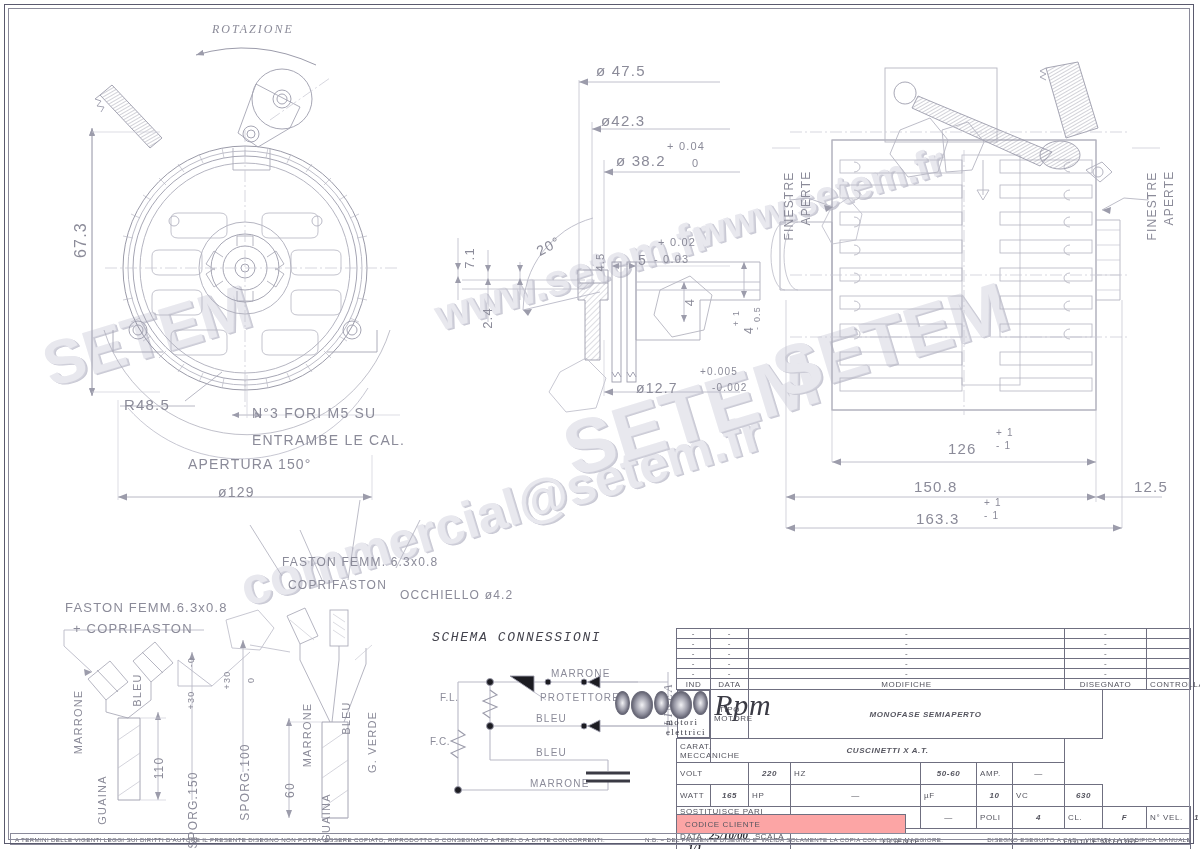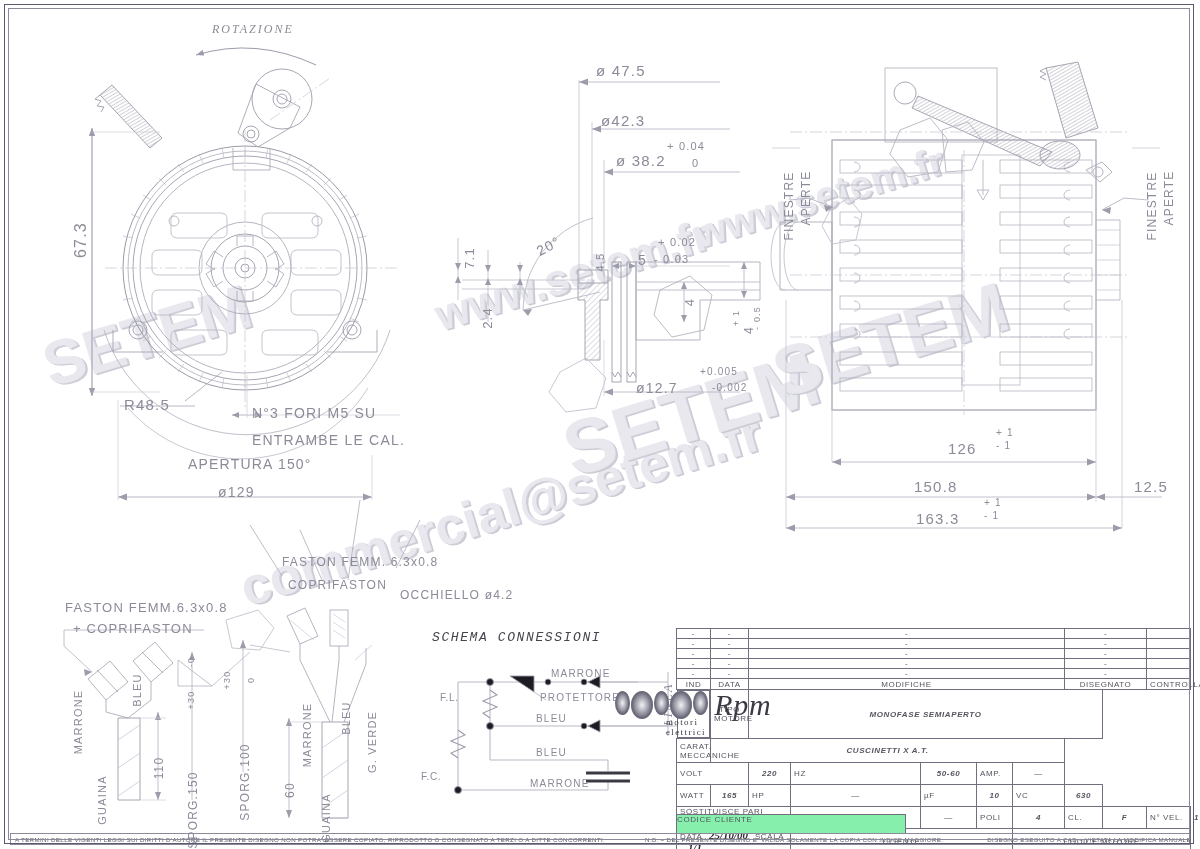--- a/index.html
+++ b/index.html
@@ -530,21 +530,21 @@
   <div class="lbl vert" style="left:301px;top:735px;font-size:11px;transform:rotate(-90deg) translate(-50%,0);">MARRONE</div>
   <div class="lbl vert" style="left:340px;top:718px;font-size:11px;transform:rotate(-90deg) translate(-50%,0);">BLEU</div>
   <div class="lbl vert" style="left:366px;top:742px;font-size:11px;transform:rotate(-90deg) translate(-50%,0);">G. VERDE</div>
   <div class="lbl vert" style="left:320px;top:818px;font-size:11px;transform:rotate(-90deg) translate(-50%,0);">GUAINA</div>
   <div class="lbl vert" style="left:283px;top:790px;font-size:12px;transform:rotate(-90deg) translate(-50%,0);">60</div>
 
   <div id="schema">
     <div class="sch-title">SCHEMA CONNESSIONI</div>
   </div>
   <div class="lbl" style="left:440px;top:692px;font-size:10px;letter-spacing:.6px;">F.L.</div>
-  <div class="lbl" style="left:421px;top:736px;font-size:10px;letter-spacing:.6px;margin-top:35px;">F.C.</div>
+  <div class="lbl" style="left:430px;top:736px;font-size:10px;letter-spacing:.6px;">F.C.</div>
   <div class="lbl" style="left:551px;top:668px;font-size:10px;">MARRONE</div>
   <div class="lbl" style="left:540px;top:692px;font-size:10px;">PROTETTORE</div>
   <div class="lbl" style="left:536px;top:713px;font-size:10px;">BLEU</div>
   <div class="lbl" style="left:536px;top:747px;font-size:10px;">BLEU</div>
   <div class="lbl" style="left:530px;top:778px;font-size:10px;">MARRONE</div>
   <div class="lbl it" style="left:661px;top:726px;font-size:12px;transform:rotate(-90deg);transform-origin:0 0;">LINEA</div>
 
   <div id="tb">
     <table>
       <colgroup>
@@ -664,21 +664,21 @@
           <span class="val sm" style="display:inline;margin:0 4px;">25/10/00</span>
           <span>SCALA</span>
           <span class="val sm" style="display:inline;margin-left:8px;">1/1</span>
         </td>
         <td colspan="3" class="hdr" rowspan="1">CLIENTE</td>
         <td colspan="4" class="hdr" rowspan="1">CODICE MOTORE</td>
       </tr>
 
     </tbody>
       </table>
-    <div style="position:absolute;left:0;top:186px;width:230px;height:20px;border:1px solid #6f6f80;box-sizing:border-box;font-size:8px;color:#55555f;letter-spacing:.6px;display:flex;background:#86efac;">
+    <div style="position:absolute;left:0;top:186px;width:230px;height:20px;border:1px solid #6f6f80;box-sizing:border-box;font-size:8px;color:#55555f;letter-spacing:.6px;display:flex;align-items:center;padding-left:8px;background:#fca5a5;">
       <span>CODICE CLIENTE</span>
     </div>
   </div>
 
   <div id="footer">
     <span class="fsp1">A TERMINI DELLE VIGENTI LEGGI SUI DIRITTI D'AUTORE IL PRESENTE DISEGNO NON POTRA' ESSERE COPIATO, RIPRODOTTO O CONSEGNATO A TERZI O A DITTE CONCORRENTI.</span>
     <span class="fsp2">N.B. = DEL PRESENTE DISEGNO E' VALIDA SOLAMENTE LA COPIA CON INDICE MAGGIORE.</span>
     <span>DISEGNO ESEGUITO A CAD = VIETATA LA MODIFICA MANUALE</span>
   </div>
 

